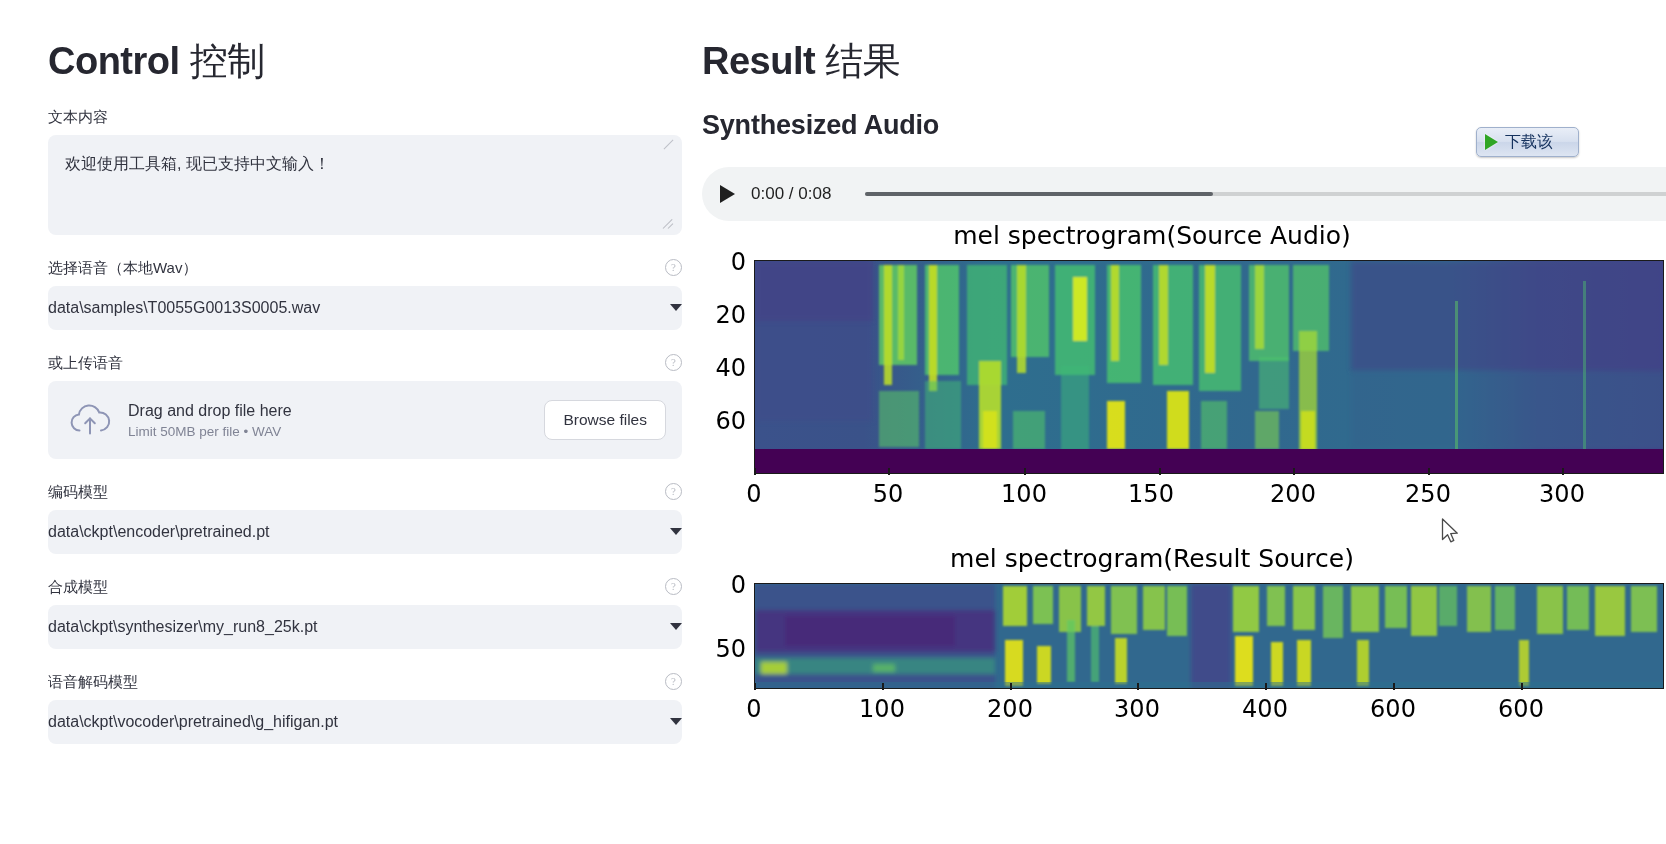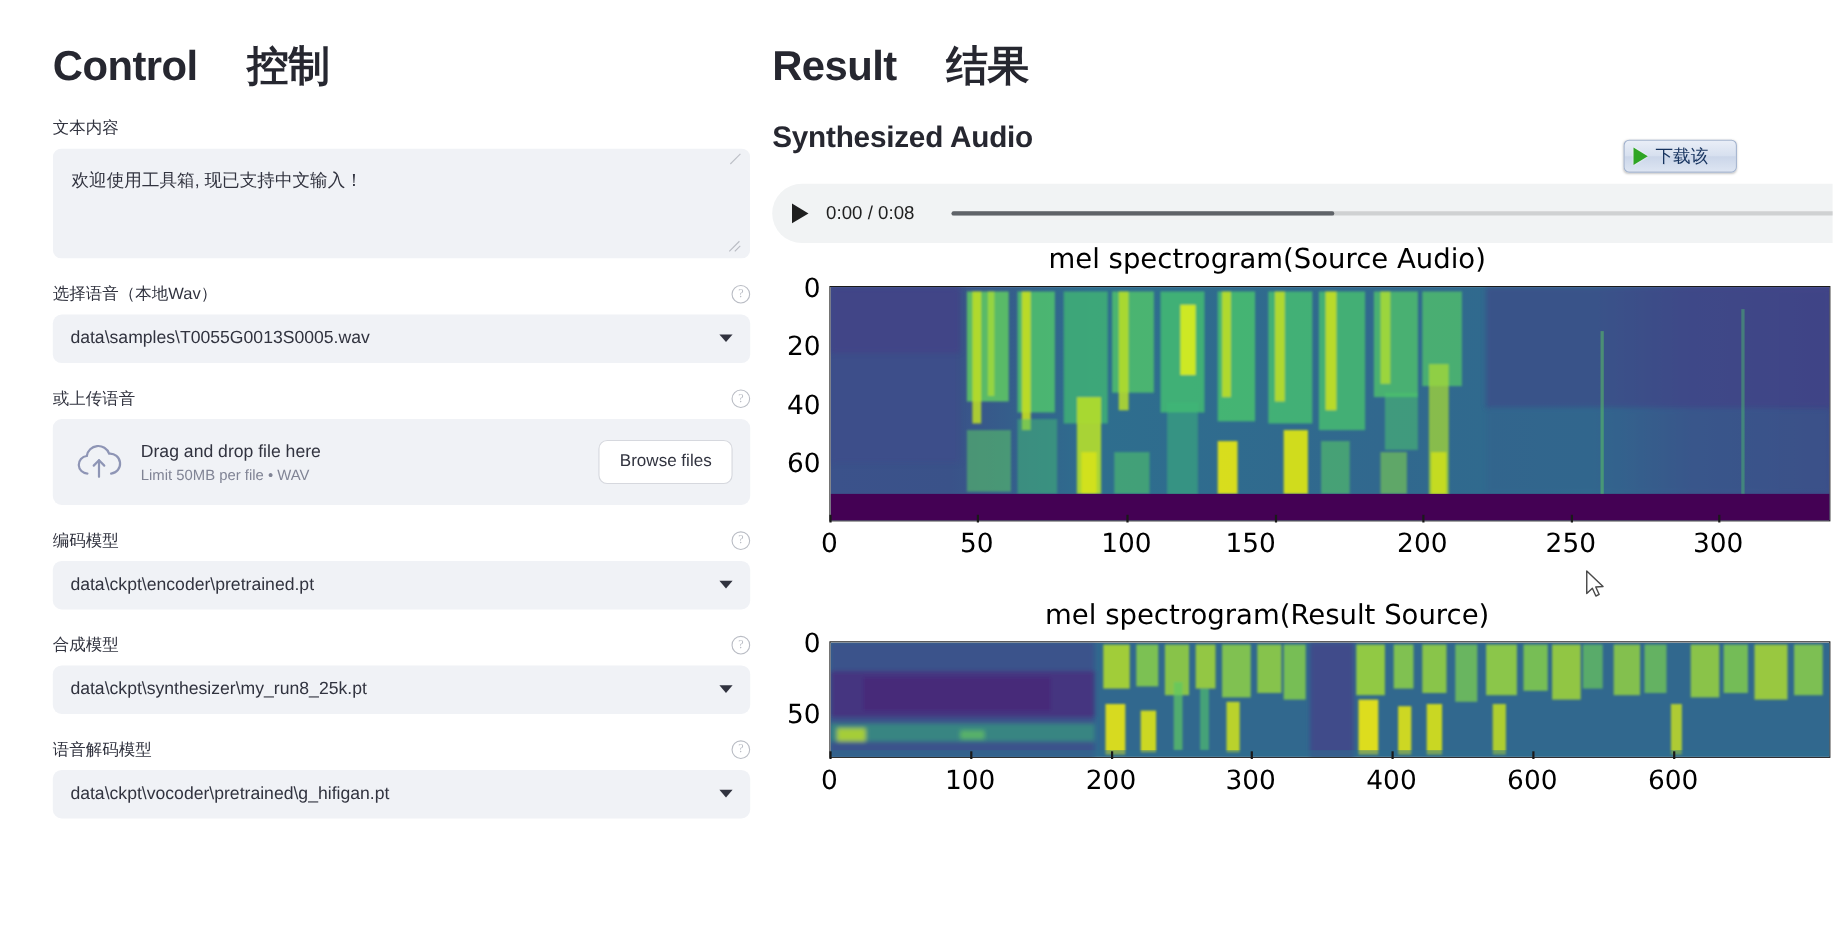--- a/index.html
+++ b/index.html
@@ -16,21 +16,21 @@
   .col-left { width: 690px; padding: 40px 0 0 48px; position: relative; }
   .col-right { width: 976px; padding: 40px 0 0 12px; position: relative; }
 
   h1.page-h {
     font-size: 38px;
     font-weight: 700;
     letter-spacing: -0.5px;
     line-height: 1.15;
     color: #262730;
   }
-  h1.page-h .cjk { font-weight: 700; margin-left: 35px; }
+  h1.page-h .cjk { font-weight: 400; }
 
   .field { margin-top: 22px; position: relative; }
   .field-label-row {
     display: flex; align-items: center; justify-content: space-between;
     width: 634px;
     margin-bottom: 8px;
   }
   .field-label {
     font-size: 15px;
     color: #31333f;
@@ -75,21 +75,21 @@
   .textarea-grip-top::before {
     content:""; position:absolute; width: 13px; height: 1px; background: #8b8e98;
     left: -1px; top: 6px; transform: rotate(-45deg);
   }
 
   .select-box {
     width: 634px; height: 44px;
     background: #f0f2f6;
     border-radius: 8px;
     display: flex; align-items: center;
-    padding: 0 16px;
+    padding: 0 0;
     font-size: 16px;
     color: #31333f;
     position: relative;
   }
   .select-value { flex: 1; white-space: nowrap; overflow: hidden; }
   .caret {
     width: 0; height: 0;
     border-left: 6px solid transparent;
     border-right: 6px solid transparent;
     border-top: 7px solid #31333f;
@@ -418,21 +418,21 @@
         <span class="xtick-mark" style="left:0px;"></span>
         <span class="xtick-mark" style="left:134px;"></span>
         <span class="xtick-mark" style="left:270px;"></span>
         <span class="xtick-mark" style="left:405px;"></span>
         <span class="xtick-mark" style="left:539px;"></span>
         <span class="xtick-mark" style="left:674px;"></span>
         <span class="xtick-mark" style="left:808px;"></span>
         <span class="xtick-label" style="left:0px;">0</span>
         <span class="xtick-label" style="left:134px;">50</span>
         <span class="xtick-label" style="left:270px;">100</span>
-        <span class="xtick-label" style="left:383px;">150</span>
+        <span class="xtick-label" style="left:397px;">150</span>
         <span class="xtick-label" style="left:539px;">200</span>
         <span class="xtick-label" style="left:674px;">250</span>
         <span class="xtick-label" style="left:808px;">300</span>
       </div>
     </div>
 
     <div class="plot" style="margin-top:36px;">
       <div class="plot-title" style="width:900px;">mel spectrogram(Result Source)</div>
       <div class="plot-body" style="margin-top:10px;">
         <div class="yaxis" style="height:106px;">

